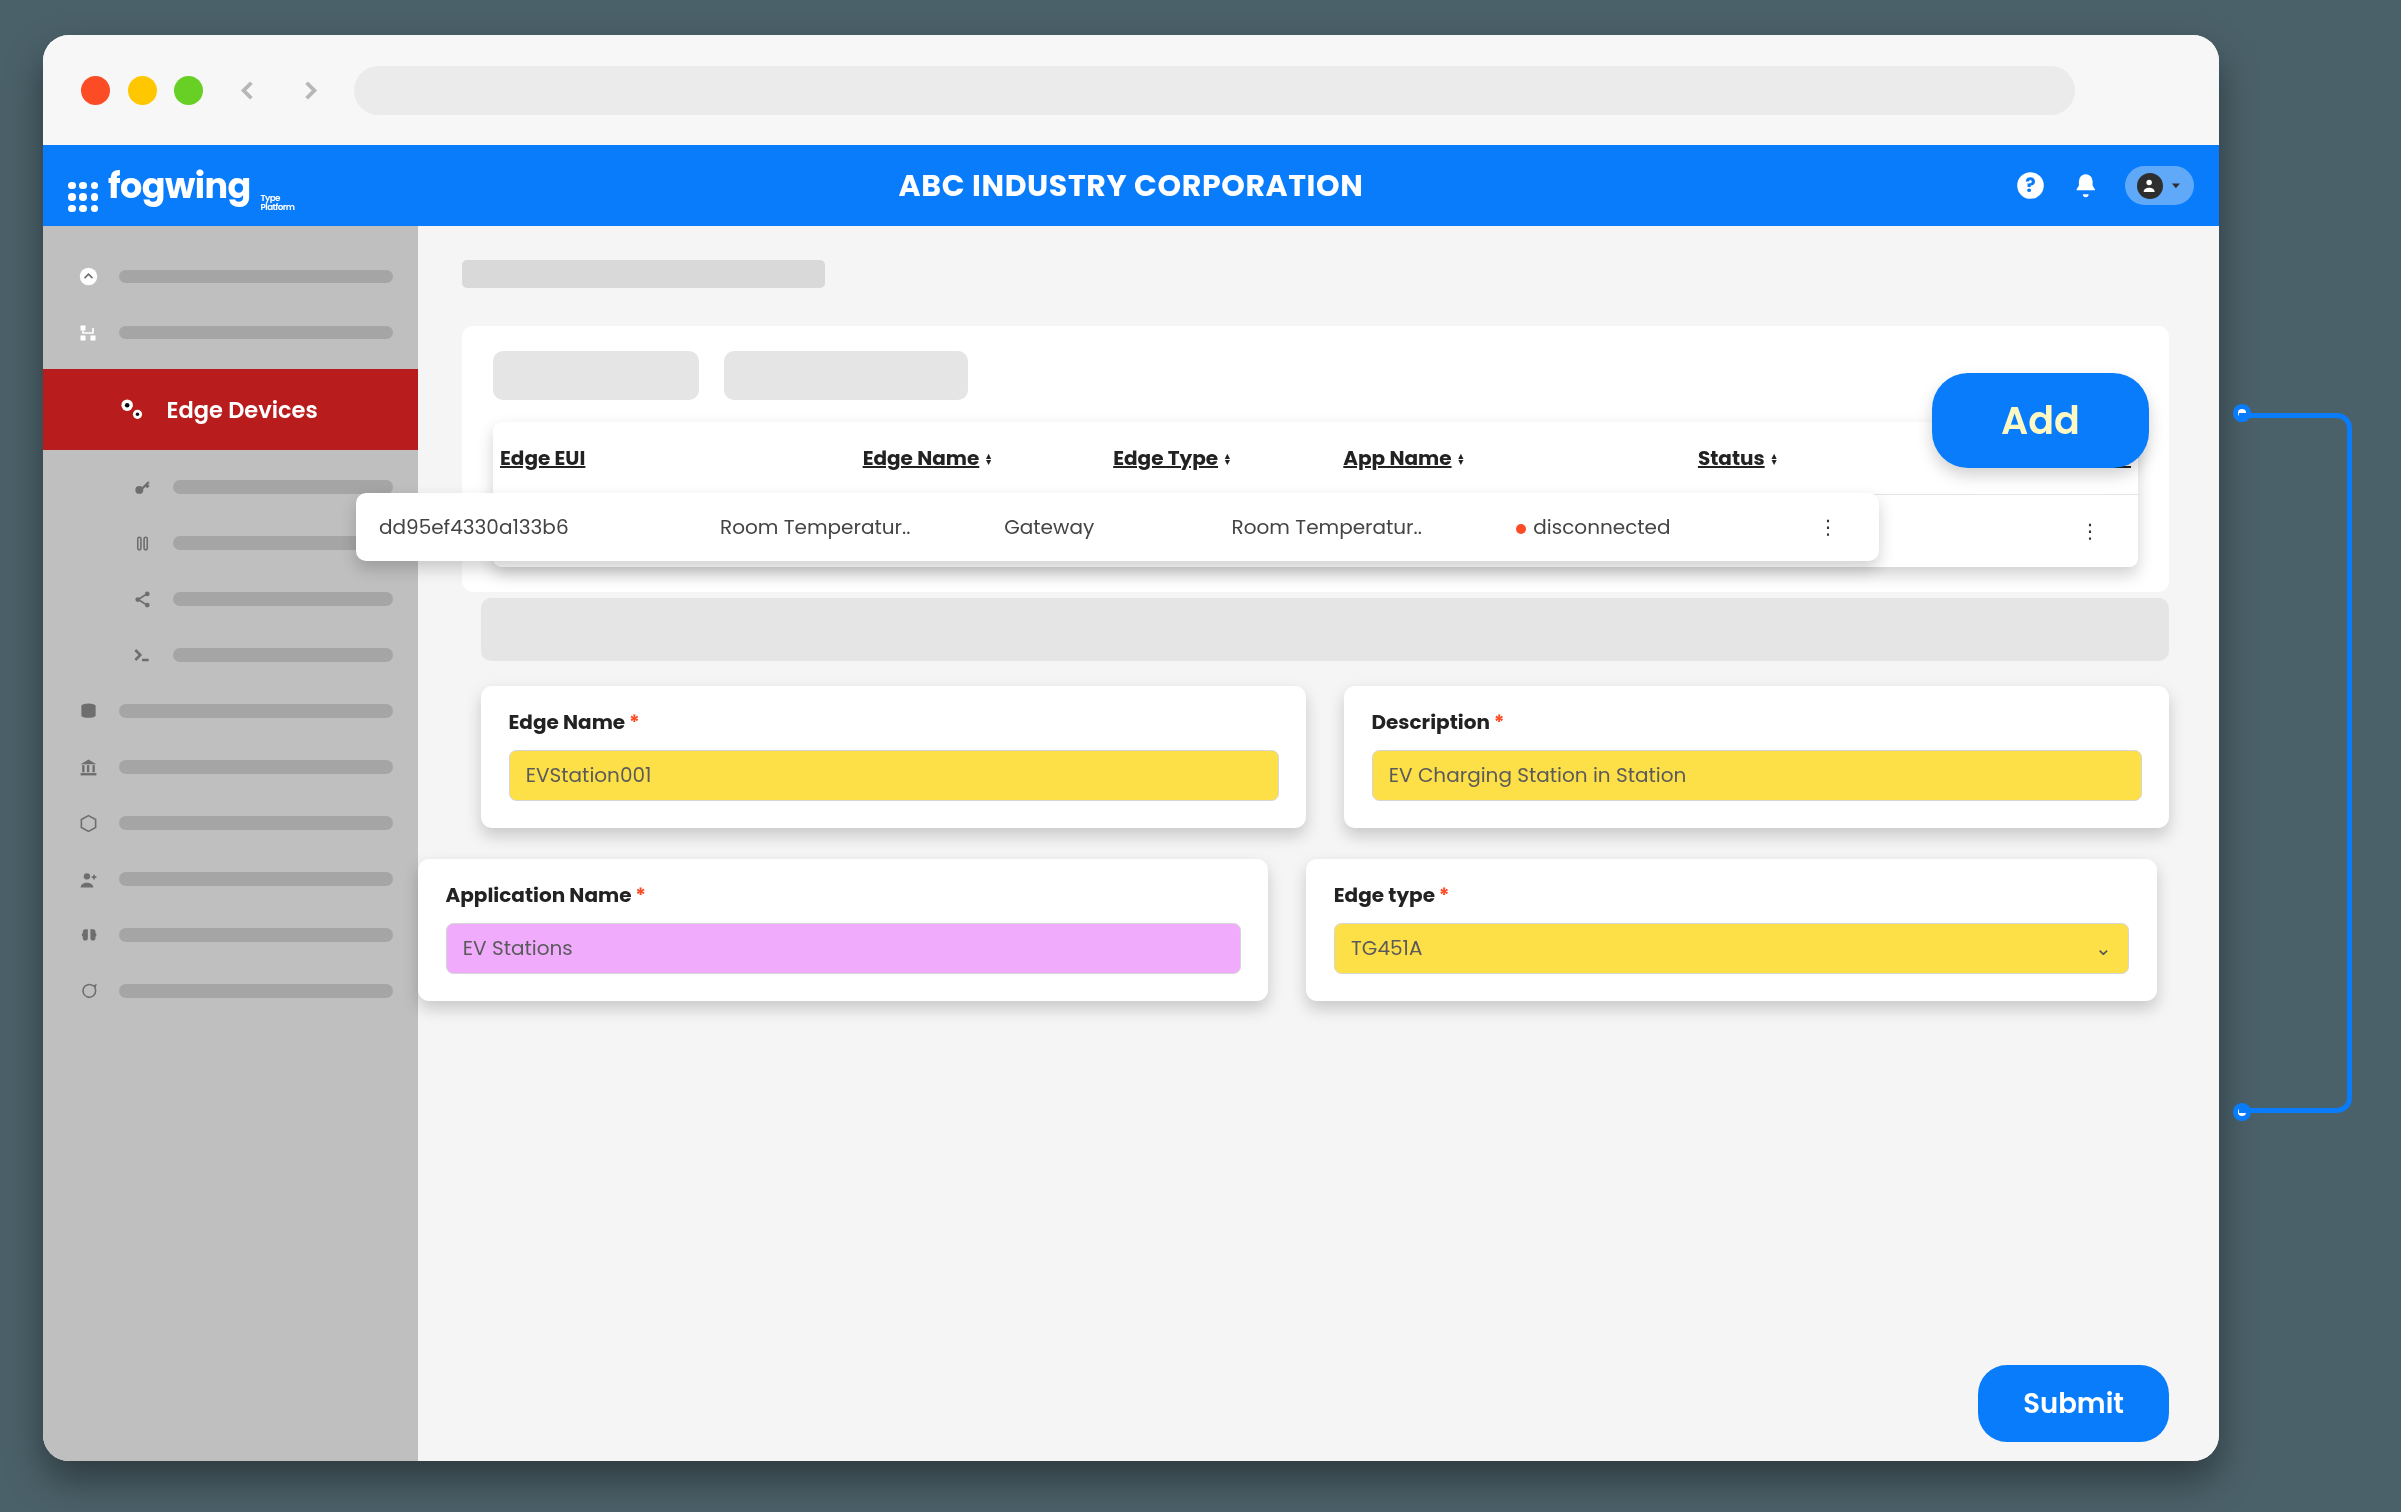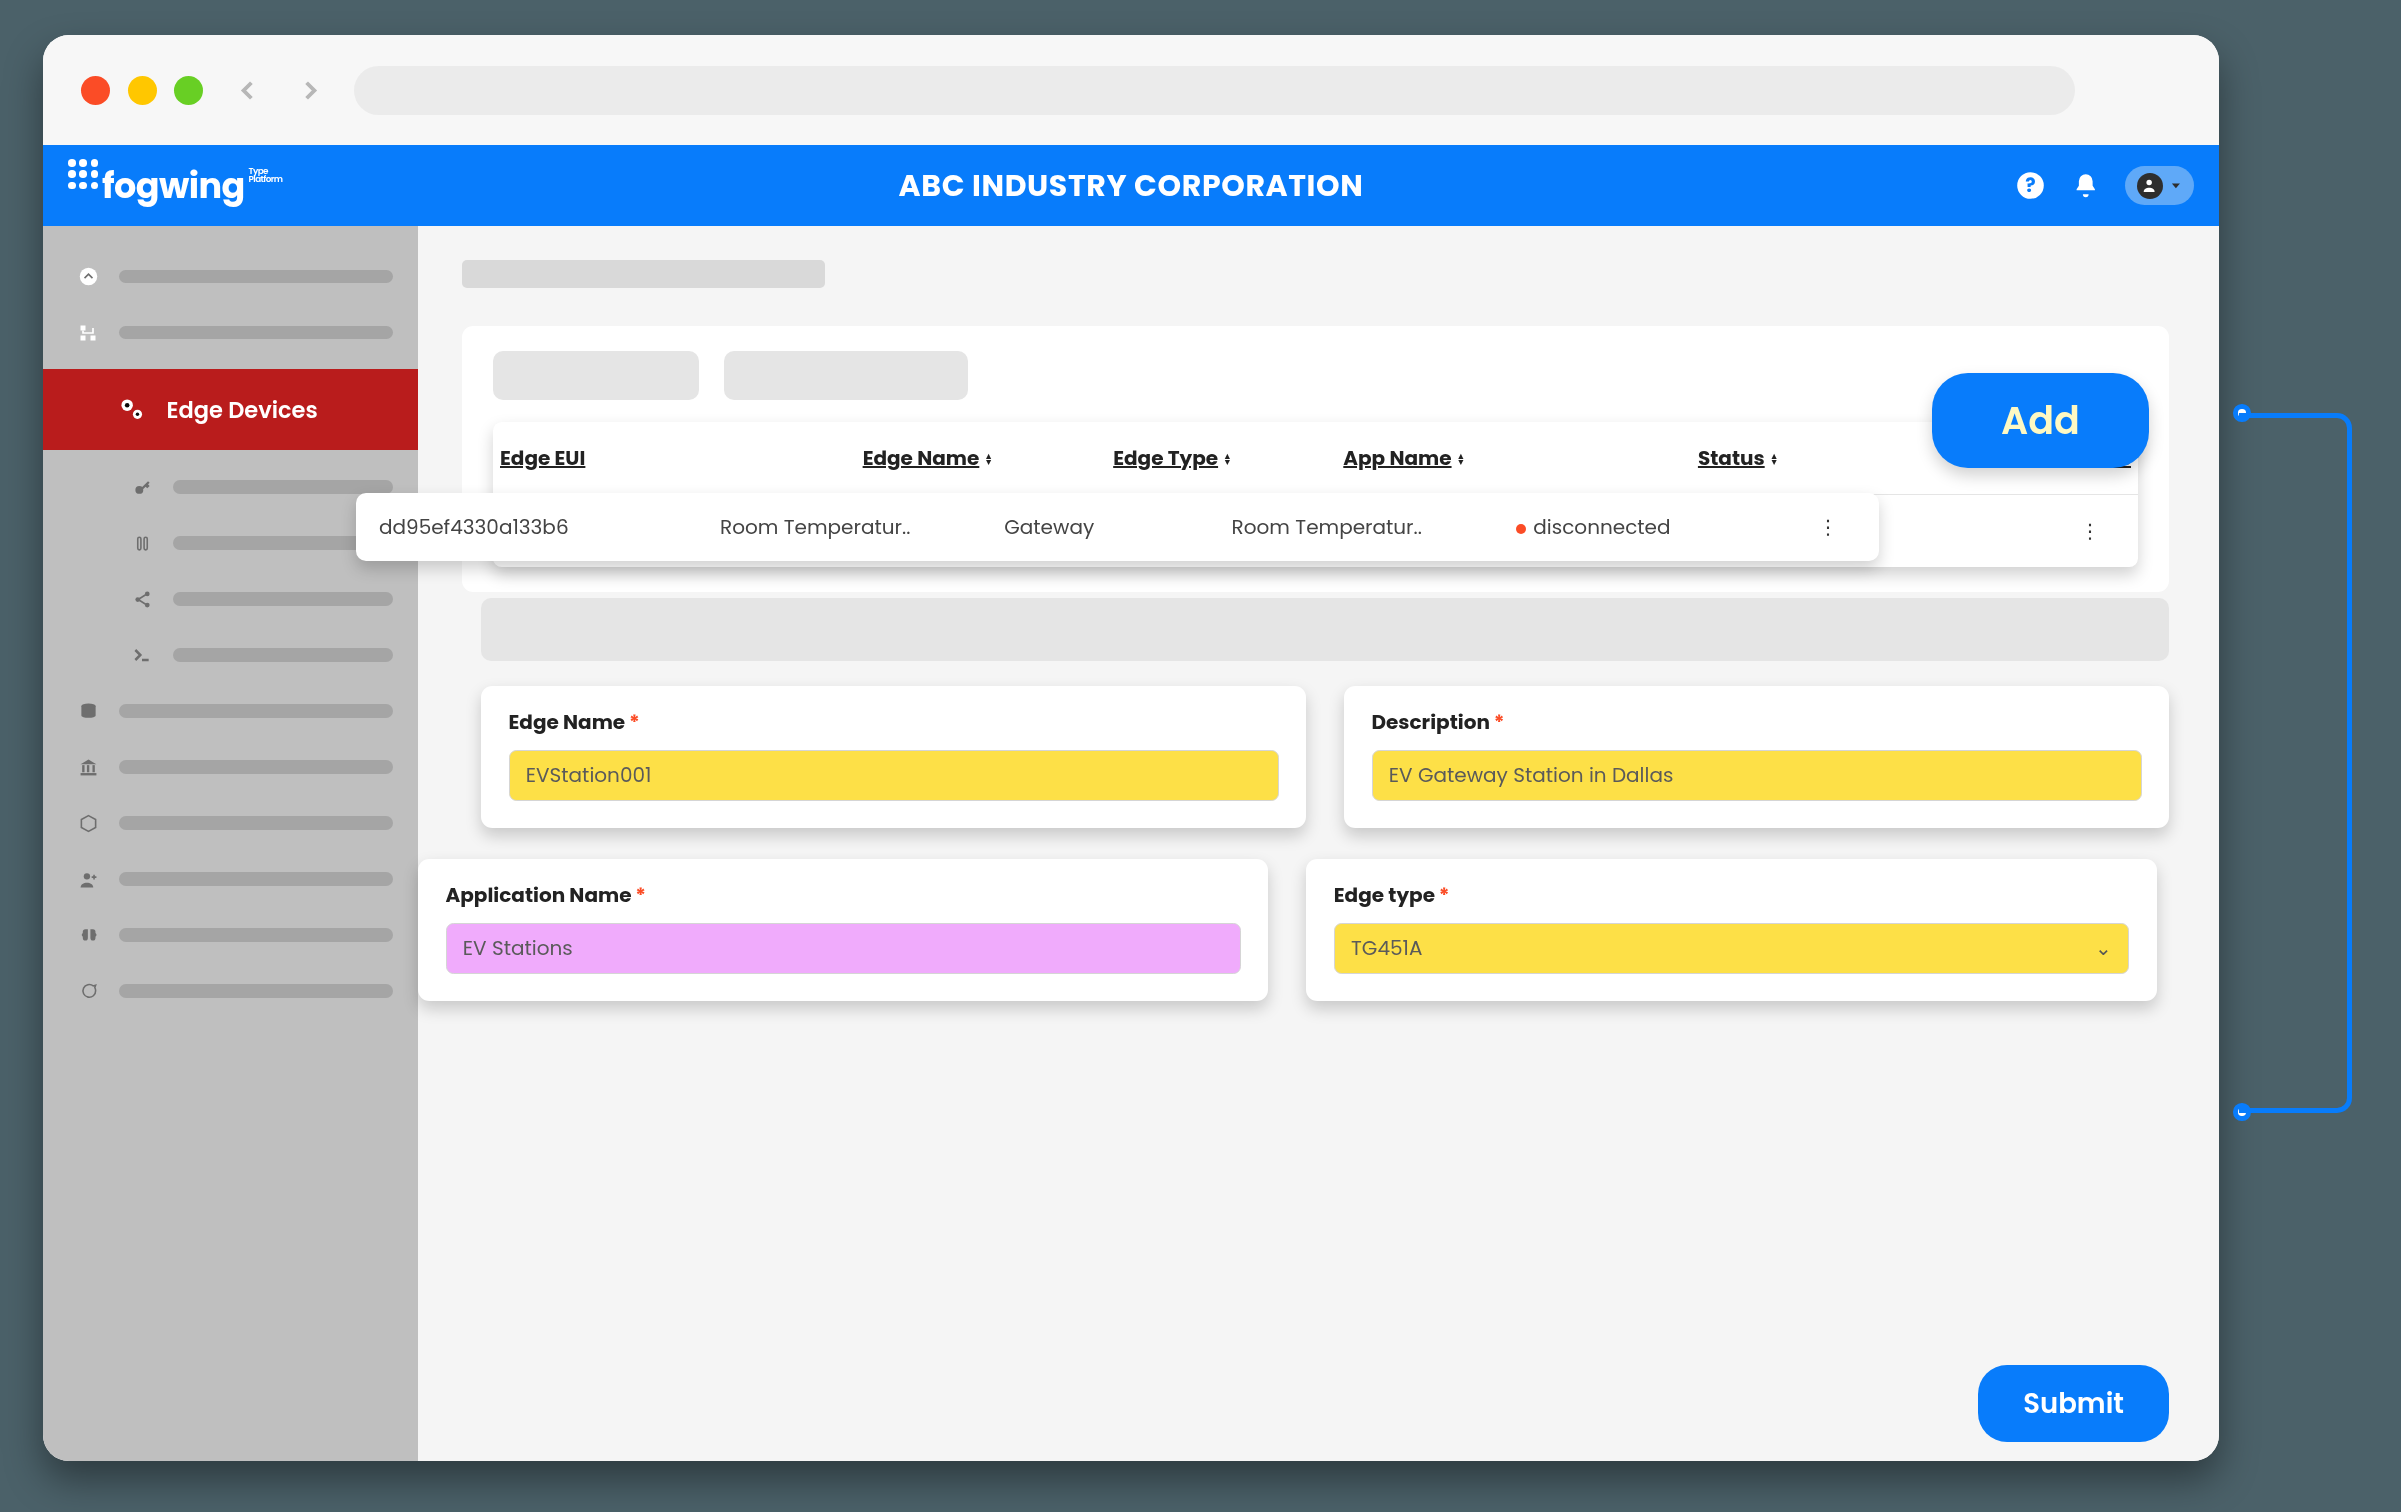--- a/index.html
+++ b/index.html
@@ -43,21 +43,21 @@
   .tl.red{background:var(--fw-red);}
   .tl.yellow{background:var(--fw-yellow);}
   .tl.green{background:var(--fw-green);}
   .nav-arrow{width:38px;height:38px;display:flex;align-items:center;justify-content:center;color:var(--fw-gray);}
   .url-bar{flex:1;height:49px;background:#EBEBEB;border-radius:25px;margin-right:106px;}
   
   .app-header{
     height:81px;background:var(--fw-blue);
     display:flex;align-items:center;padding:0 25px 0 25px;color:#fff;position:relative;
   }
-  .brand{display:flex;align-items:flex-start;gap:4px;font-weight:600;letter-spacing:-0.6px;}
+  .brand{display:flex;align-items:flex-end;gap:10px;font-weight:600;letter-spacing:-0.6px;}
   .brand-grid{display:grid;grid-template-columns:repeat(3,7.5px);grid-template-rows:repeat(3,7.5px);gap:3.8px;}
   .brand-grid span{width:7.5px;height:7.5px;border-radius:50%;background:#fff;}
   .brand-name{font-size:35px;font-weight:700;}
   .brand-sub{display:flex;flex-direction:column;font-size:8.8px;line-height:8.8px;font-weight:600;margin-top:7.5px;}
   .header-title{position:absolute;left:50%;transform:translateX(-50%);font-size:30px;font-weight:700;letter-spacing:0.6px;}
   .header-actions{margin-left:auto;display:flex;align-items:center;gap:24px;}
   .header-icon{width:31px;height:31px;display:flex;align-items:center;justify-content:center;color:#fff;}
   .user-chip{
     display:flex;align-items:center;gap:6.3px;
     background:#5FA9F8;border-radius:22.5px;padding:6.3px 11.3px;
@@ -395,21 +395,21 @@
     <div class="form-row">
       <div class="form-card">
         <div class="form-label"><span>Edge Name</span><span class="req">*</span></div>
         <div class="form-input">
             <span>EVStation001</span>
           </div>
       </div>
       <div class="form-card">
         <div class="form-label"><span>Description</span><span class="req">*</span></div>
         <div class="form-input">
-            <span>EV Gateway Station in Dallas</span>
+            <span>EV Charging Station in Station</span>
           </div>
       </div>
     </div>
 
     <div class="bg-bar" style="position:absolute;top:113px;left:0;right:0;z-index:-1"></div>
 
     <div class="form-row" style="margin-left:-63px;margin-right:12.5px">
       <div class="form-card">
         <div class="form-label"><span>Application Name</span><span class="req">*</span></div>
         <div class="form-input readonly">

